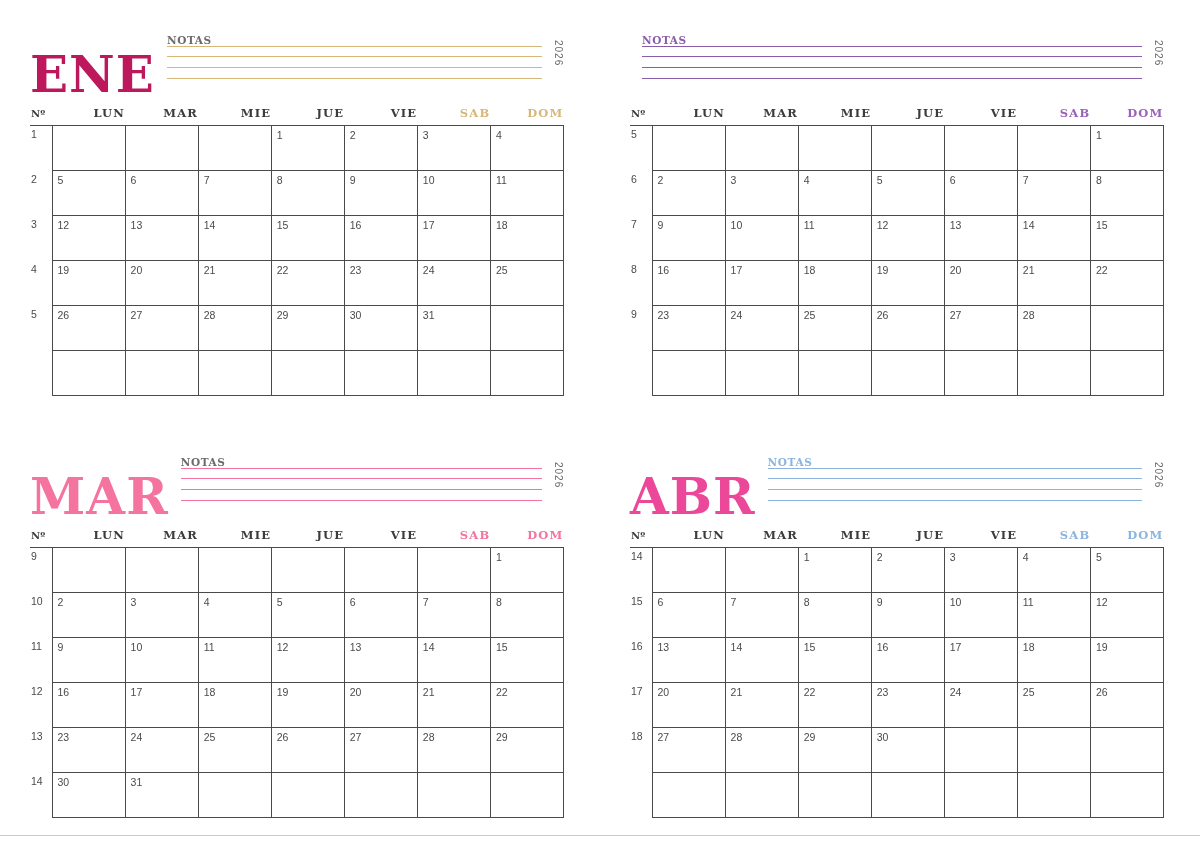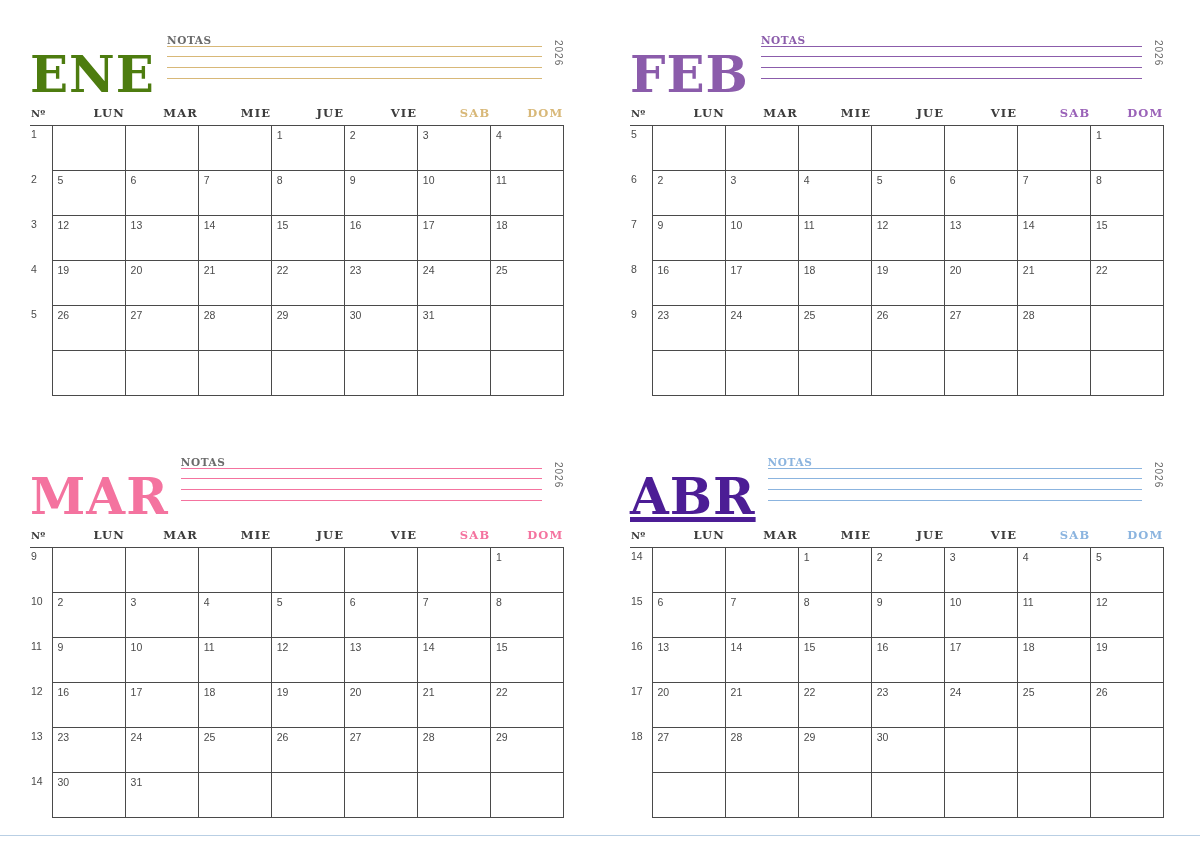--- a/index.html
+++ b/index.html
@@ -140,24 +140,24 @@
     bottom: 9px;
     border-top: 1px solid #b9cfe4;
   }
 
   
   .th-ene { color: #d8b878; }
   .th-feb { color: #8b5cab; }
   .th-mar { color: #f4739f; }
   .th-abr { color: #8bb4df; }
 
-  .title-ene { color: #4d7c0f; }
+  .title-ene { color: #be185d; }
   .title-feb { color: #8b5cab; }
   .title-mar { color: #f4739f; }
-  .title-abr { color: #4c1d95; text-decoration: underline; }
+  .title-abr { color: #ec4899; }
 
   .we-ene { color: #d8b878; }
   .we-feb { color: #9a62b8; }
   .we-mar { color: #f4739f; }
   .we-abr { color: #8bb4df; }
 
   .hdr-we-ene { color: #d8b878 !important; }
   .hdr-we-feb { color: #9a62b8 !important; }
   .hdr-we-mar { color: #f4739f !important; }
   .hdr-we-abr { color: #8bb4df !important; }
@@ -263,21 +263,20 @@
           <td><span class="dn"></span></td>
           <td class="we we-ene"><span></span></td>
           <td class="we we-ene last"><span></span></td>
         </tr>
       </tbody>
     </table>
   </div>
 
   <div class="month-block th-feb">
     <div class="m-head">
-      <div class="m-title title-feb">FEB</div>
       <div class="notes-wrap">
         <div class="notes-label">NOTAS</div>
         <div class="notes-lines">
           <div class="nl"></div>
           <div class="nl"></div>
           <div class="nl"></div>
         </div>
         <div class="year" style="color:#6b6b6b">2026</div>
       </div>
     </div>

